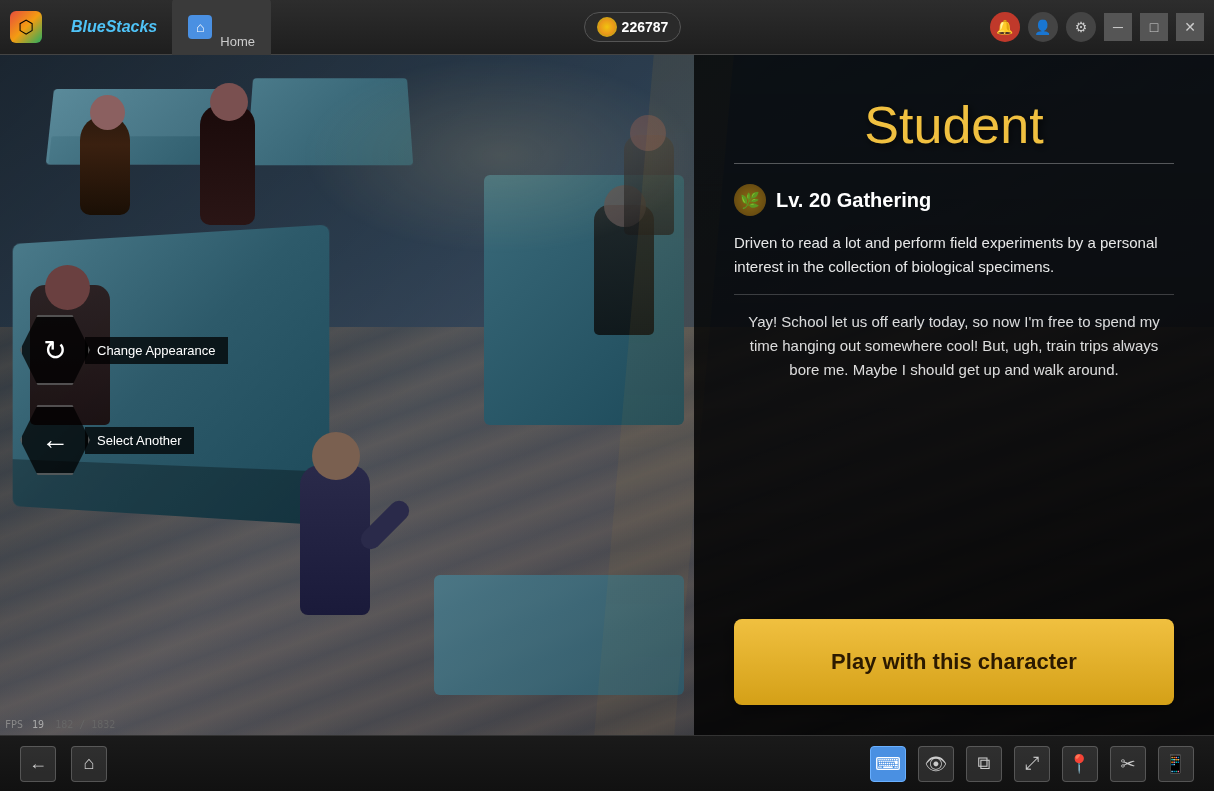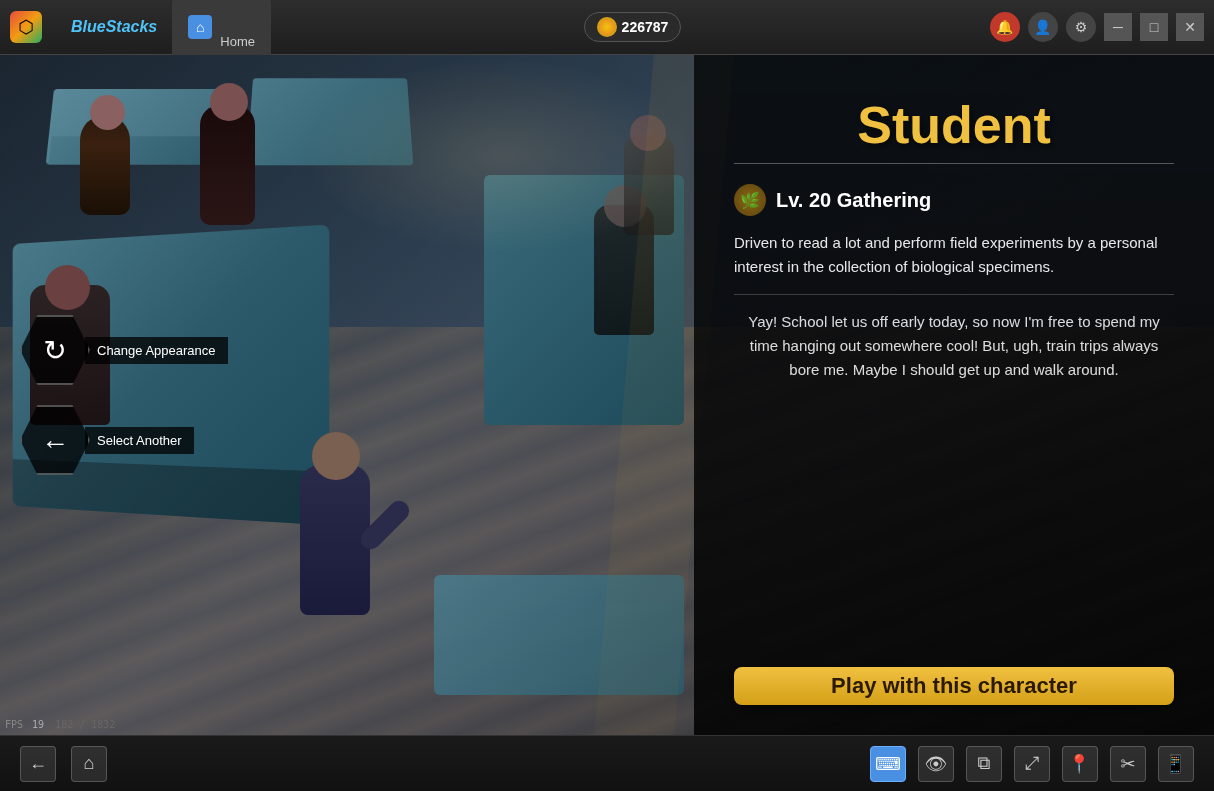--- a/index.html
+++ b/index.html
@@ -154,21 +154,21 @@
       height: 100%;
       background: linear-gradient(180deg, rgba(0,0,0,0.75) 0%, rgba(0,0,0,0.85) 100%);
       padding: 40px 40px 30px;
       display: flex;
       flex-direction: column;
     }
 
     .character-title {
       font-size: 52px;
       color: #f0c040;
-      font-weight: bold;
+      font-weight: normal;
       text-align: center;
       margin-bottom: 8px;
       text-shadow: 2px 2px 8px rgba(0,0,0,0.8);
     }
 
     .title-divider {
       width: 100%;
       height: 1px;
       background: rgba(255,255,255,0.3);
       margin-bottom: 20px;
@@ -211,21 +211,21 @@
       color: rgba(255,255,255,0.85);
       font-size: 15px;
       line-height: 1.6;
       text-align: center;
       margin-bottom: auto;
     }
 
     .play-button {
       display: block;
       width: 100%;
-      padding: 6px;
+      padding: 30px;
       background: linear-gradient(180deg, #f0c040 0%, #d4a017 100%);
       border: none;
       border-radius: 8px;
       font-size: 22px;
       font-weight: bold;
       color: #2c1a00;
       cursor: pointer;
       text-align: center;
       margin-top: 20px;
       box-shadow: 0 4px 15px rgba(0,0,0,0.4);

